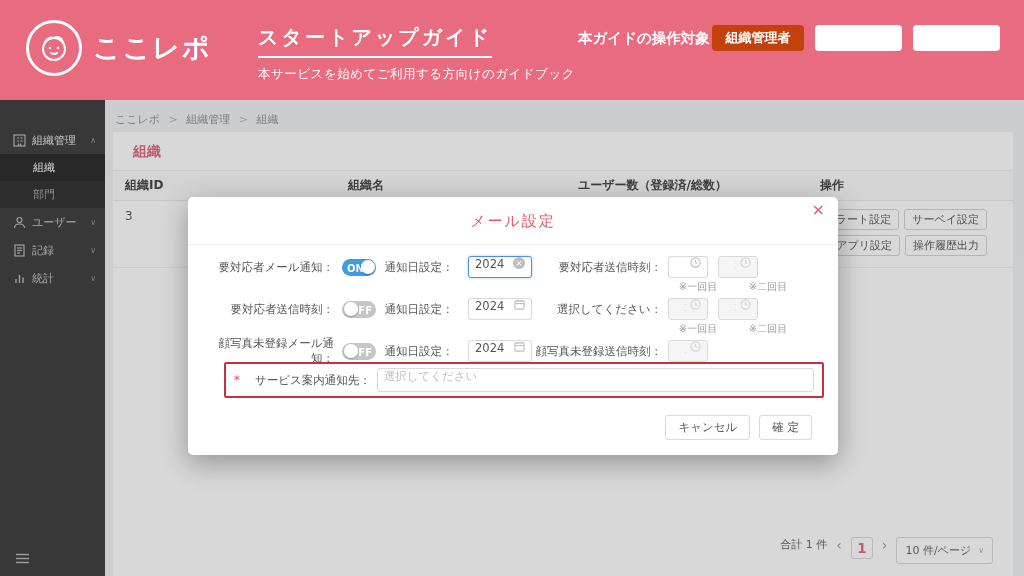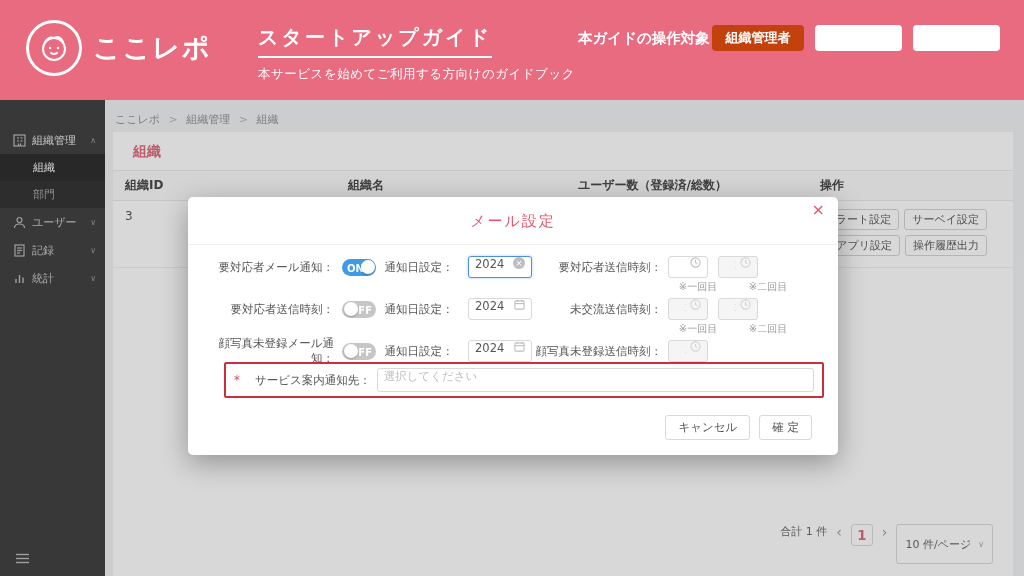--- a/index.html
+++ b/index.html
@@ -44,21 +44,21 @@
   .hc3,.rc3 { width:230px; }
   .hc4 { flex:1; padding-left:12px; }
   .tbl-row { display:flex; border-bottom:1px solid #f0f0f0; font-size:12px; color:#555; padding:8px 0 6px; }
   .ops { margin-left:auto; padding-right:26px; }
   .op-row { display:flex; justify-content:flex-end; margin-bottom:5px; }
   .op-btn { border:1px solid #d4d4d4; background:#fff; border-radius:3px; font-size:11px; color:#555; padding:2px 7px; margin-left:5px; cursor:pointer; white-space:nowrap; }
 
   .pagination { position:absolute; right:20px; bottom:12px; display:flex; align-items:flex-start; gap:9px; font-size:11px; color:#666; }
   .pg-arrow { background:none; border:none; color:#999; font-size:14px; cursor:pointer; }
   .pg-num { width:22px; height:22px; border:1px solid #d9d9d9; border-radius:3px; background:#fff; display:flex; align-items:center; justify-content:center; color:#dd6b7d; font-weight:bold; cursor:pointer; }
-  .pg-size { height:40px; border:1px solid #d9d9d9; border-radius:3px; background:#fff; display:flex; align-items:center; padding:0 8px; gap:7px; color:#666; cursor:pointer; }
+  .pg-size { height:27px; border:1px solid #d9d9d9; border-radius:3px; background:#fff; display:flex; align-items:center; padding:0 8px; gap:7px; color:#666; cursor:pointer; }
   .pg-size .caret { font-size:8px; color:#aaa; }
 
   
   .dim { position:absolute; left:0; top:100px; width:1024px; height:476px; background:rgba(40,40,40,.18); z-index:40; }
 
   
   .modal { position:absolute; left:188px; top:197px; width:650px; height:258px; background:#fff; border-radius:5px; box-shadow:0 8px 28px rgba(0,0,0,.32); z-index:60; font-size:11.5px; }
   .modal-close { position:absolute; right:13px; top:5px; background:none; border:none; color:#e2576b; font-size:16px; cursor:pointer; line-height:1; }
   .modal-title { text-align:center; padding-top:15px; color:#e2576b; font-size:15px; letter-spacing:2px; }
   .modal-divider { margin-top:13px; border-bottom:1px solid #f0f0f0; }
@@ -282,21 +282,21 @@
       <span class="lb w2">通知日設定：</span>
       <span class="inp w-date">
         <span class="val">2024</span>
         <svg width="11" height="11" viewBox="0 0 12 12" fill="none" stroke="#bfbfbf" stroke-width="1.2">
             <rect x="1" y="2" width="10" height="9" rx="1"></rect>
             <line x1="1" y1="5" x2="11" y2="5"></line>
             <line x1="3.5" y1="1" x2="3.5" y2="3"></line>
             <line x1="8.5" y1="1" x2="8.5" y2="3"></line>
           </svg>
       </span>
-      <span class="lb w3">未交流送信時刻：</span>
+      <span class="lb w3">選択してください：</span>
       <span class="inp w-time dis">
         <span class="val ph">選択して…</span>
         <svg width="11" height="11" viewBox="0 0 12 12" fill="none" stroke="#d4d4d4" stroke-width="1.2">
             <circle cx="6" cy="6" r="5"></circle>
             <path d="M6 3.2v2.8l2 1.2"></path>
           </svg>
       </span>
       <span class="inp w-time t2 dis">
         <span class="val ph">選択して…</span>
         <svg width="11" height="11" viewBox="0 0 12 12" fill="none" stroke="#d4d4d4" stroke-width="1.2">

